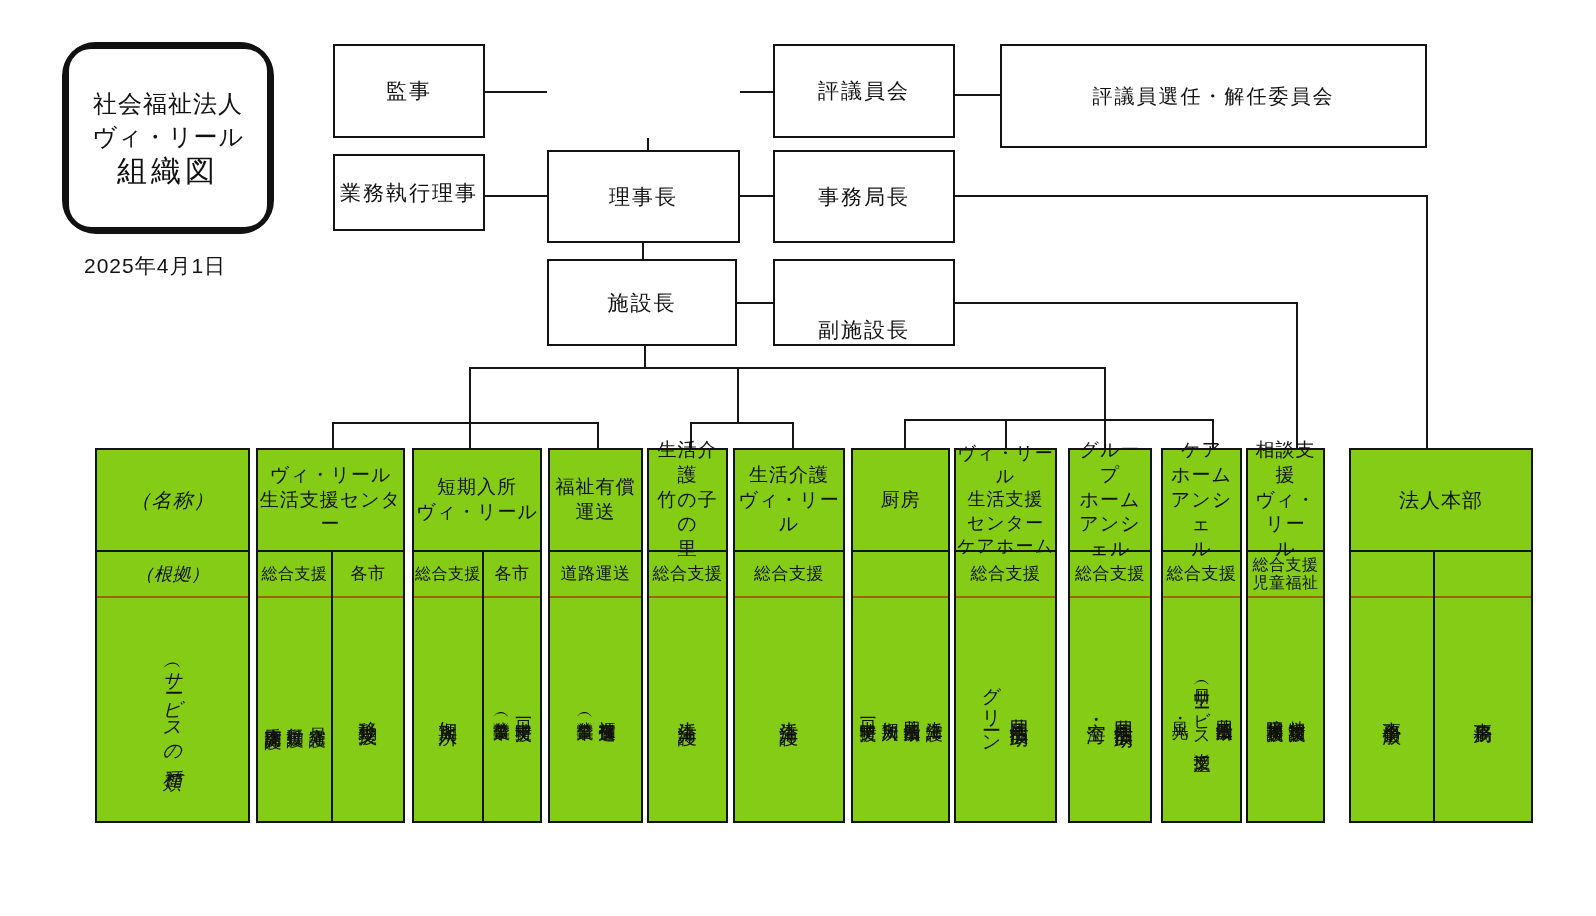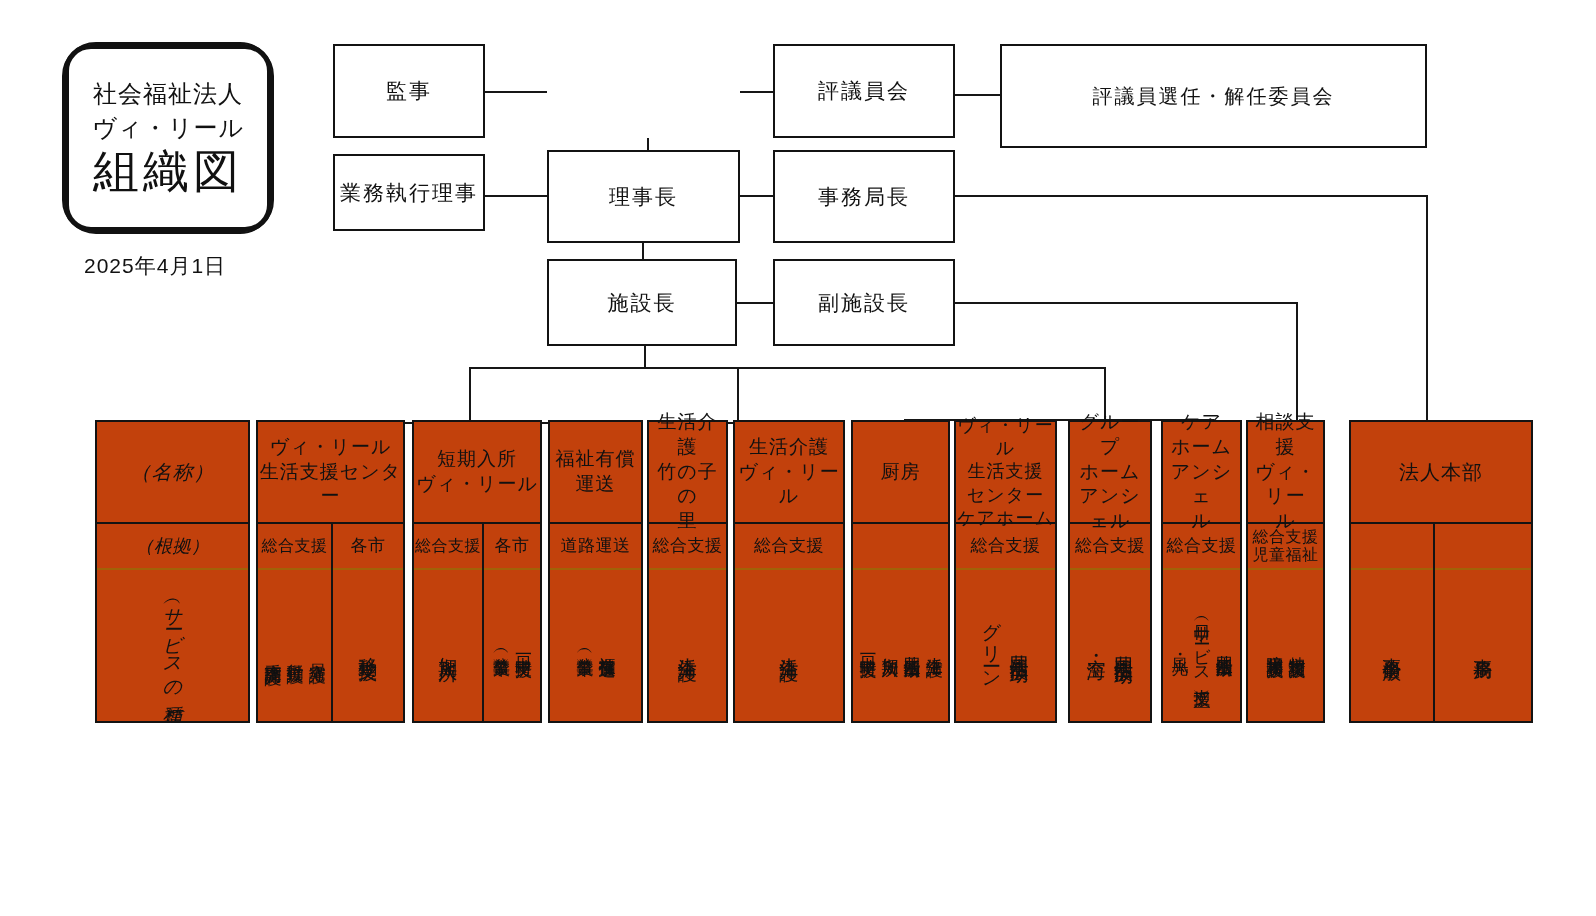--- a/index.html
+++ b/index.html
@@ -4,31 +4,31 @@
 <style>
   html,body{margin:0;padding:0;background:#e8e8e8;}
   .stage{position:relative;width:1596px;height:916px;background:#ffffff;
          font-family:"Liberation Sans","DejaVu Sans",sans-serif;color:#111;overflow:hidden;}
   
   .logo{position:absolute;left:62px;top:42px;width:212px;height:192px;
         border:2px solid #111;border-radius:34px;padding:0;box-sizing:border-box;}
   .logo-inner{width:100%;height:100%;border:5px solid #111;border-radius:27px;box-sizing:border-box;
         display:flex;flex-direction:column;align-items:center;justify-content:center;gap:2px;}
   .logo-line{font-size:24px;letter-spacing:1px;line-height:1.3;}
-  .logo-big{font-size:46px;letter-spacing:4px;line-height:1.15;}
+  .logo-big{font-size:30px;letter-spacing:4px;line-height:1.15;}
   .date{position:absolute;left:84px;top:252px;font-size:21px;letter-spacing:1px;}
   
   .obox{position:absolute;border:2px solid #131313;background:#fff;box-sizing:border-box;
         display:flex;align-items:center;justify-content:center;font-size:21px;letter-spacing:2px;}
   
   .hl,.vl{position:absolute;background:#161616;}
   .hl{height:2px;}
   .vl{width:2px;}
   
-  .col{position:absolute;top:420px;height:303px;border:2px solid #131313;background:#c2410c;
+  .col{position:absolute;top:448px;height:375px;border:2px solid #131313;background:#84cc16;
        box-sizing:border-box;display:flex;flex-direction:column;}
   .cname{height:102px;min-height:102px;border-bottom:2px solid #131313;box-sizing:border-box;
          display:flex;align-items:center;justify-content:center;text-align:center;
          white-space:pre-line;font-size:19px;line-height:1.3;letter-spacing:1px;}
   .cbody{flex:1;display:flex;}
   .sub{display:flex;flex-direction:column;box-sizing:border-box;}
   .sub.grow{flex:1;}
   .sub + .sub{border-left:2px solid #131313;}
   .cbasis{height:46px;min-height:46px;border-bottom:2px solid #a16207;box-sizing:border-box;
           display:flex;align-items:center;justify-content:center;text-align:center;
@@ -68,21 +68,21 @@
     </div>
   <div class="obox" style="left:547px;top:150px;width:193px;height:93px;">
     <span>理事長</span>
     </div>
   <div class="obox" style="left:773px;top:150px;width:182px;height:93px;">
     <span>事務局長</span>
     </div>
   <div class="obox" style="left:547px;top:259px;width:190px;height:87px;">
     <span>施設長</span>
     </div>
-  <div class="obox" style="left:773px;top:259px;width:182px;height:87px;">
+  <div class="obox" style="left:773px;top:259px;width:182px;height:87px;align-items:flex-end;">
     <span>副施設長</span>
     </div>
 
   <div class="hl" style="left:485px;top:91px;width:62px;"></div>
   <div class="hl" style="left:740px;top:91px;width:33px;"></div>
   <div class="hl" style="left:955px;top:94px;width:45px;"></div>
   <div class="vl" style="left:647px;top:138px;height:12px;"></div>
   <div class="hl" style="left:485px;top:195px;width:62px;"></div>
   <div class="hl" style="left:740px;top:195px;width:33px;"></div>
   <div class="hl" style="left:955px;top:195px;width:473px;"></div>

